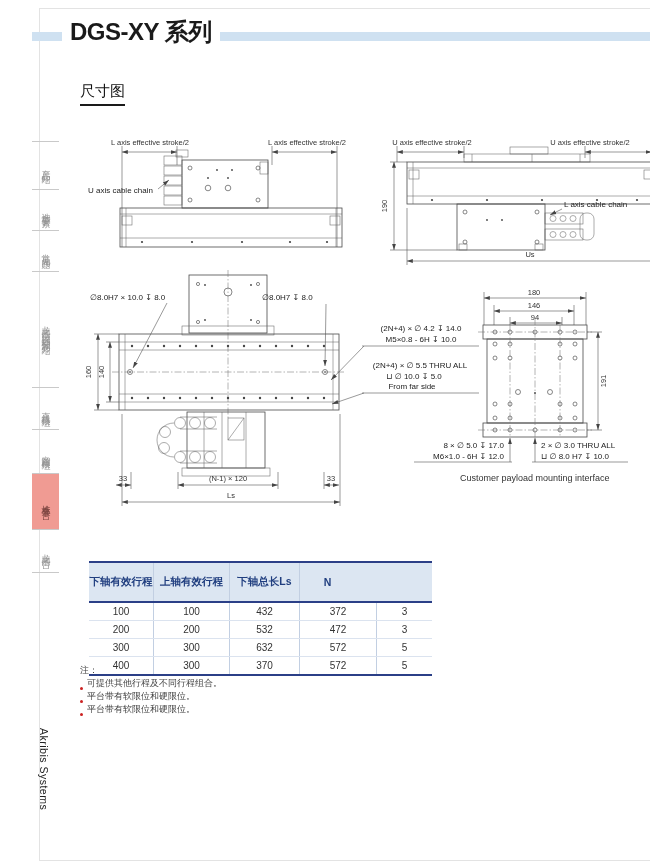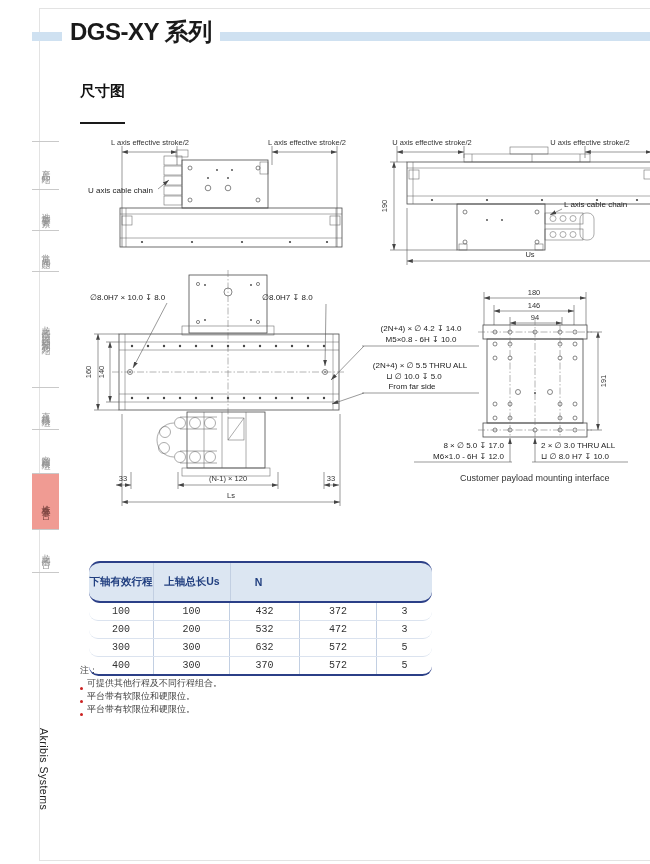--- a/index.html
+++ b/index.html
@@ -3,22 +3,22 @@
 <meta charset="utf-8">
 <style>
   html,body{margin:0;padding:0;background:#fff;}
   .page{position:relative;width:650px;height:864px;background:#fff;overflow:hidden;
         font-family:"Liberation Sans",sans-serif;margin-left:32px;}
   .page-border{position:absolute;left:7px;top:8px;width:640px;height:853px;
         border:1px solid #e3e3e3;box-sizing:border-box;pointer-events:none;}
   .accent-bar{position:absolute;left:0;top:32px;width:650px;height:9px;}
   .title{position:absolute;left:30px;top:16px;margin:0;font-size:24px;font-weight:600;
         letter-spacing:-0.5px;color:#1a1a1a;background:#fff;padding:0 8px;line-height:32px;}
-  .section{position:absolute;left:48px;top:82px;margin:0;font-size:15px;font-weight:bold;
-        color:#111;border-bottom:2px solid #1a1a1a;padding-bottom:21px;}
+  .section{position:absolute;left:48px;top:82px;margin:0;font-size:15px;font-weight:normal;
+        color:#111;border-bottom:2px solid #1a1a1a;padding-bottom:3px;}
   
   .tabs{position:absolute;left:0;top:141px;width:27px;}
   .tab{box-sizing:border-box;width:27px;display:flex;align-items:center;justify-content:center;
         writing-mode:vertical-rl;text-orientation:upright;font-size:9px;letter-spacing:2px;
         color:#949494;border-bottom:1px solid #c9c9c9;cursor:pointer;}
   .tab:first-child{border-top:1px solid #c9c9c9;}
   .tab.active{color:#7c4540;}
   .brand{position:absolute;left:6px;top:728px;writing-mode:vertical-rl;font-size:10.5px;
         letter-spacing:0.5px;color:#222;}
   
@@ -28,24 +28,24 @@
   .lbl{font-size:8px;fill:#222;}
   .cap{font-size:9px;fill:#333;}
   .ln{stroke:#4a4a4a;stroke-width:0.8;fill:none;}
   .thin{stroke:#666;stroke-width:0.55;fill:none;}
   .dimln{stroke:#555;stroke-width:0.6;fill:none;}
   .cl{stroke:#777;stroke-width:0.55;fill:none;stroke-dasharray:7 2 1.5 2;}
   .hole{stroke:#555;stroke-width:0.7;fill:none;}
   .dot{fill:#444;stroke:none;}
   
   .dtable{position:absolute;left:57px;top:561px;width:343px;font-size:10px;color:#333;}
-  .trow{display:flex;border-radius:11px;}
+  .trow{display:flex;}
   .hrow{height:38px;border-top:2px solid #2b3f87;border-bottom:2px solid #2b3f87;
         font-weight:bold;font-size:10.5px;}
-  .drow{height:17px;border-bottom:1px solid #dbe3ef;font-family:Liberation Mono, monospace;}
+  .drow{height:17px;border-bottom:1px solid #dbe3ef;}
   .drow:last-child{border-bottom:2px solid #2b3f87;}
   .cell{display:flex;align-items:center;justify-content:center;box-sizing:border-box;
         border-right:1px solid #c2cfe2;}
   .cell:last-child{border-right:none;}
   .c0{width:65px;}.c1{width:76px;}.c2{width:70px;}.c3{width:77px;}.c4{width:55px;}
   
   .notes{position:absolute;left:48px;top:664px;font-size:9px;color:#444;line-height:13px;}
   .note-item{display:flex;align-items:flex-end;gap:4px;}
   .bullet{width:3px;height:3px;border-radius:50%;flex:0 0 3px;}
 </style>
@@ -315,21 +315,22 @@
     <text class="lbl" x="472" y="328" text-anchor="end">8 × ∅ 5.0 ↧ 17.0</text>
     <text class="lbl" x="472" y="339" text-anchor="end">M6×1.0 - 6H ↧ 12.0</text>
     <text class="lbl" x="509" y="328">2 × ∅ 3.0 THRU ALL</text>
     <text class="lbl" x="509" y="339">⊔ ∅ 8.0 H7 ↧ 10.0</text>
     <text class="cap" x="428" y="361">Customer payload mounting interface</text>
   </svg>
 
   <div class="dtable">
     <div class="trow hrow" style="background:#dce6f2;color:#203e7f;">
       <div class="cell c0">下轴有效行程</div>
-      <div class="cell c3">上轴总长Us</div>
+      <div class="cell c1">上轴有效行程</div>
+      <div class="cell c2">下轴总长Ls</div>
       <div class="cell c4">N</div>
     </div>
     <div class="trow drow">
       <div class="cell c0">100</div>
       <div class="cell c1">100</div>
       <div class="cell c2">432</div>
       <div class="cell c3">372</div>
       <div class="cell c4">3</div>
     </div>
     <div class="trow drow">

